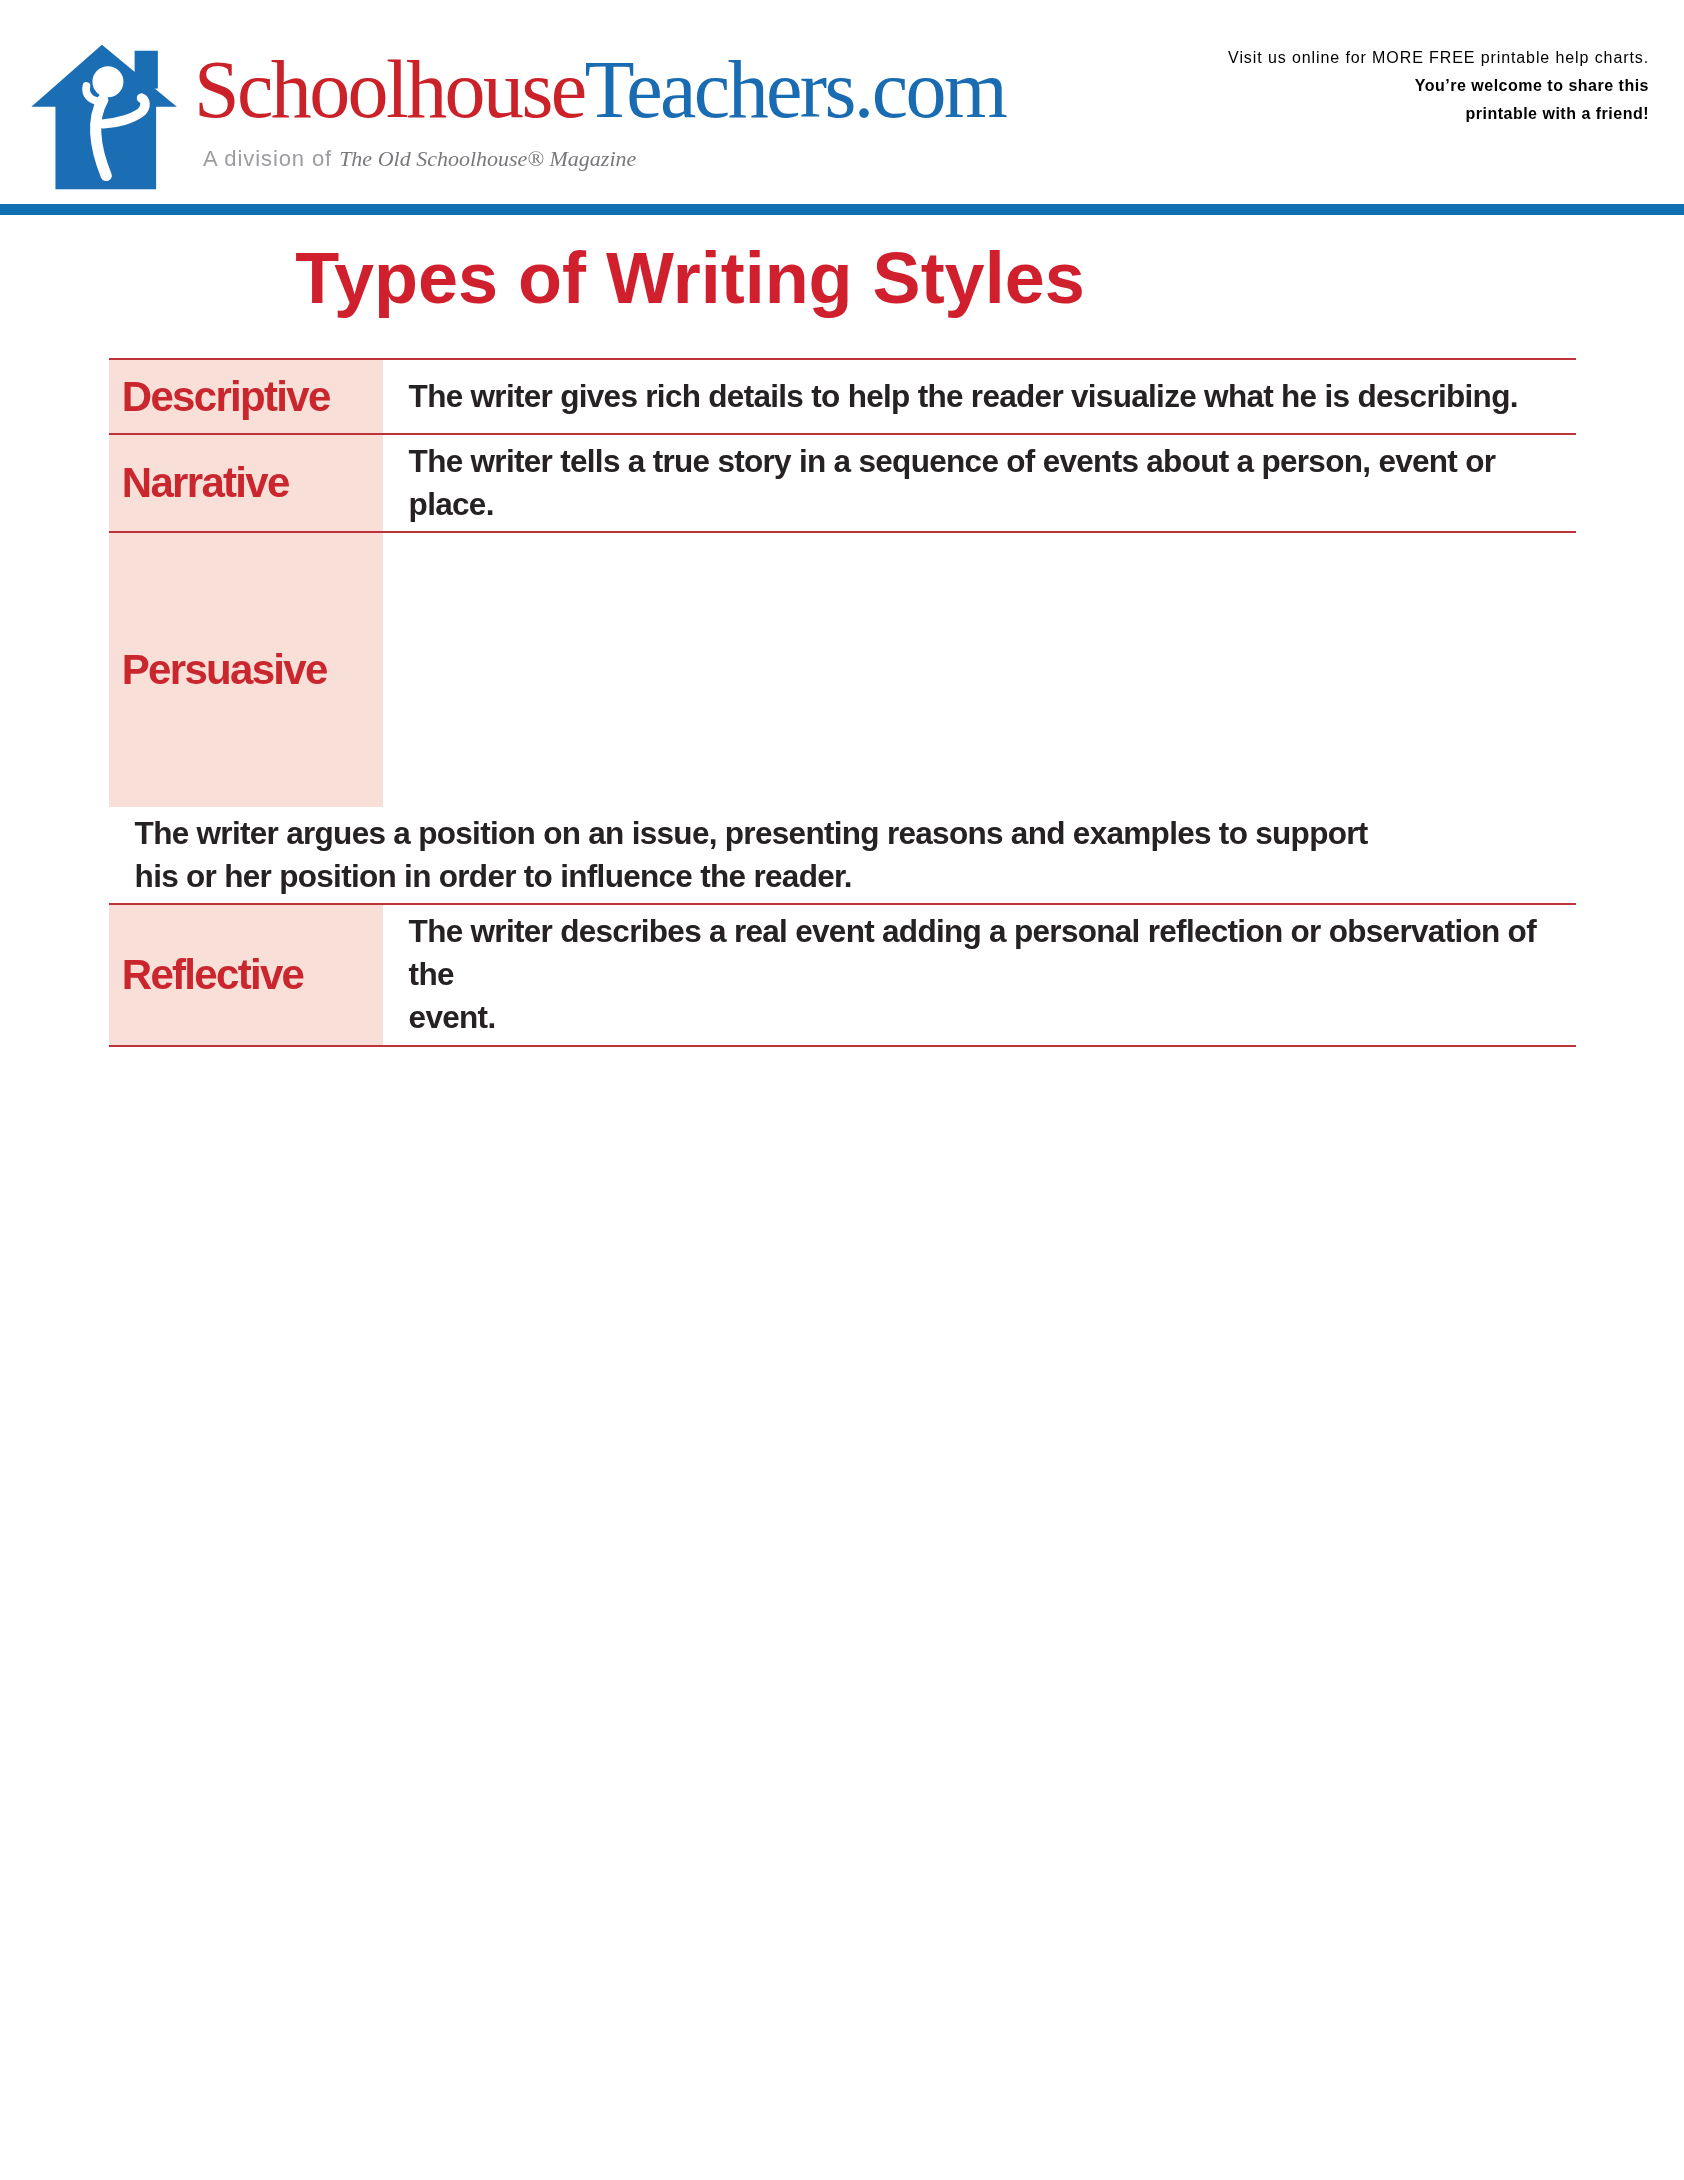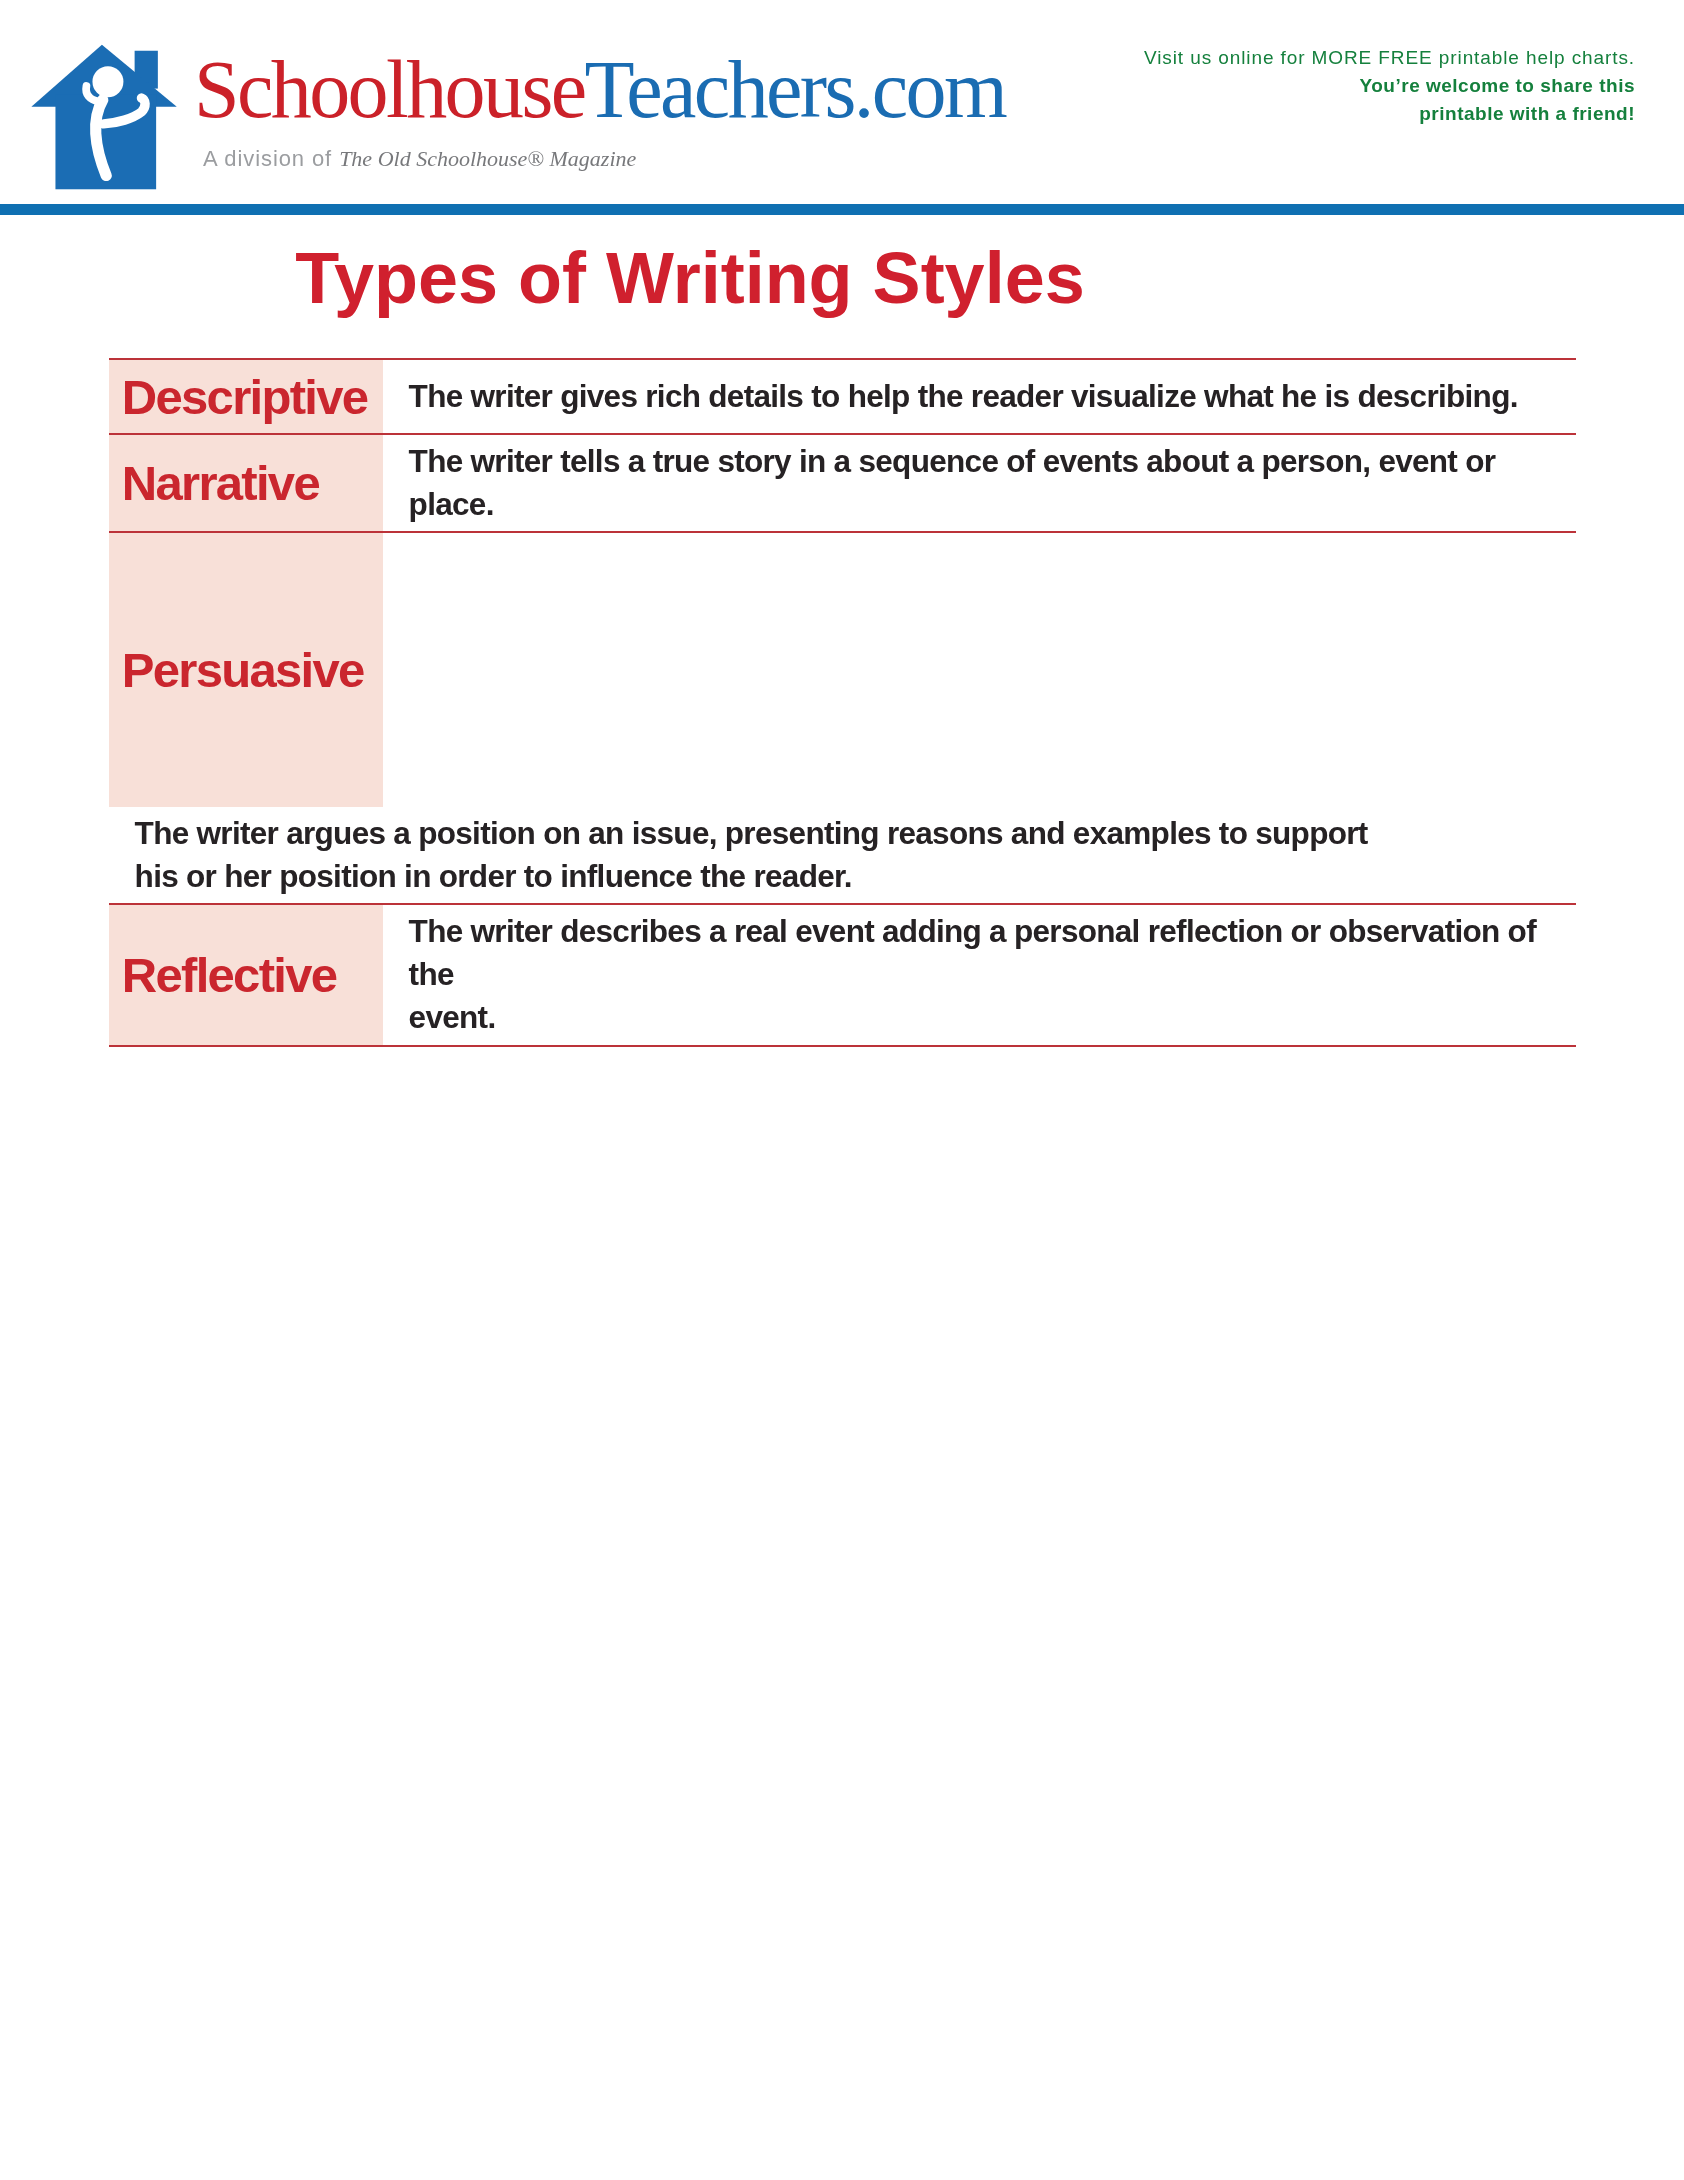--- a/index.html
+++ b/index.html
@@ -32,22 +32,22 @@
   .tagline-prefix {
     font-family: "Liberation Sans", sans-serif;
     color: #9b9da0; letter-spacing: 0.9px;
   }
   .tagline-name {
     font-family: "Liberation Serif", serif;
     font-style: italic; color: #77787b;
   }
 
   .promo {
-    position: absolute; right: 50px; top: 44px;
-    text-align: right; font-size: 19px; line-height: 28px; color: #15803d;
+    position: absolute; right: 36px; top: 44px;
+    text-align: right; font-size: 16px; line-height: 28px; color: #000000;
   }
   .promo-line1 { font-weight: normal; letter-spacing: 0.9px; }
   .promo-line2, .promo-line3 { font-weight: bold; letter-spacing: 0.5px; }
 
   .blue-bar {
     position: absolute; left: 0; top: 204px;
     width: 1685px; height: 11px; background: #0f70b2;
   }
 
   
@@ -68,21 +68,21 @@
   .row:nth-child(2) { min-height: 78px; }
   .row:nth-child(3) { min-height: 73px; flex-direction: column; }
   .row:nth-child(4) { min-height: 119px; }
   .row:nth-child(5) { min-height: 116px; }
 
   .cell-label {
     flex: 0 0 274px; width: 274px;
     background: #f8e0d8;
     display: flex; align-items: center;
     padding-left: 12.8px;
-    font-size: 49px; font-weight: bold; letter-spacing: -1.7px;
+    font-size: 42px; font-weight: bold; letter-spacing: -1.7px;
     color: #ca262e;
   }
   .cell-desc {
     flex: 1;
     display: flex; align-items: center;
     padding: 5.1px 8.5px 5.1px 25.6px;
     font-size: 31.5px; letter-spacing: -0.7px; line-height: 43px;
     color: #262224;
     white-space: pre-line;
     font-weight: bold;

